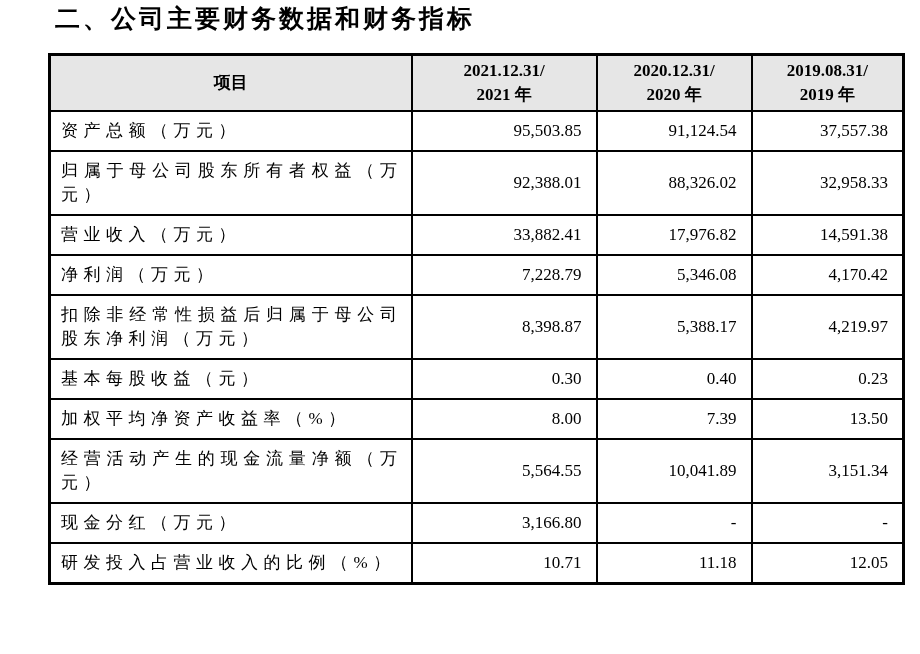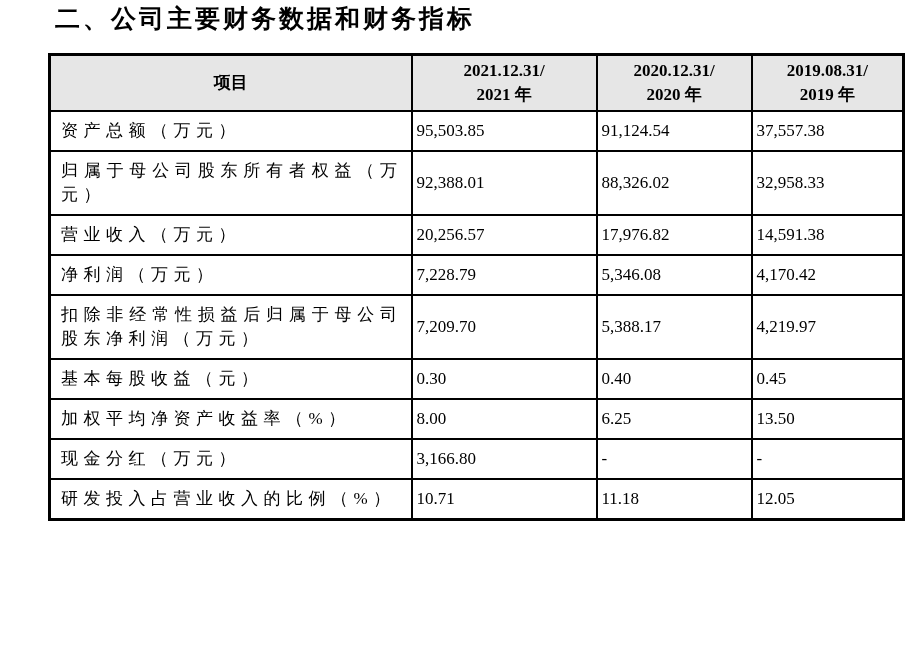--- a/index.html
+++ b/index.html
@@ -57,20 +57,21 @@
     font-size: 17px;
     line-height: 24px;
     letter-spacing: 5.5px;
     text-align: justify;
     padding: 7px 8px 7px 10px;
     margin-top: 37px;
   }
   .fin-table td.num {
     font-size: 17px;
     line-height: 24px;
+    text-align: right;
     padding: 7px 14px 7px 4px;
     white-space: nowrap;
   }
 </style>
 </head>
 <body>
 
 <div class="page">
 
   <h1 class="title">二、公司主要财务数据和财务指标</h1>
@@ -107,47 +108,53 @@
         <td class="num">37,557.38</td>
       </tr>
       <tr>
         <td class="label">归属于母公司股东所有者权益（万元）</td>
         <td class="num">92,388.01</td>
         <td class="num">88,326.02</td>
         <td class="num">32,958.33</td>
       </tr>
       <tr>
         <td class="label">营业收入（万元）</td>
-        <td class="num">20,256.57</td>
+        <td class="num">33,882.41</td>
         <td class="num">17,976.82</td>
         <td class="num">14,591.38</td>
       </tr>
       <tr>
         <td class="label">净利润（万元）</td>
         <td class="num">7,228.79</td>
         <td class="num">5,346.08</td>
         <td class="num">4,170.42</td>
       </tr>
       <tr>
         <td class="label">扣除非经常性损益后归属于母公司股东净利润（万元）</td>
-        <td class="num">7,209.70</td>
+        <td class="num">8,398.87</td>
         <td class="num">5,388.17</td>
         <td class="num">4,219.97</td>
       </tr>
       <tr>
         <td class="label">基本每股收益（元）</td>
         <td class="num">0.30</td>
         <td class="num">0.40</td>
-        <td class="num">0.45</td>
+        <td class="num">0.23</td>
       </tr>
       <tr>
         <td class="label">加权平均净资产收益率（%）</td>
         <td class="num">8.00</td>
-        <td class="num">6.25</td>
+        <td class="num">7.39</td>
         <td class="num">13.50</td>
+      </tr>
+      <tr>
+        <td class="label">经营活动产生的现金流量净额（万元）</td>
+        <td class="num">5,564.55</td>
+        <td class="num">10,041.89</td>
+        <td class="num">3,151.34</td>
       </tr>
       <tr>
         <td class="label">现金分红（万元）</td>
         <td class="num">3,166.80</td>
         <td class="num">-</td>
         <td class="num">-</td>
       </tr>
       <tr>
         <td class="label">研发投入占营业收入的比例（%）</td>
         <td class="num">10.71</td>

